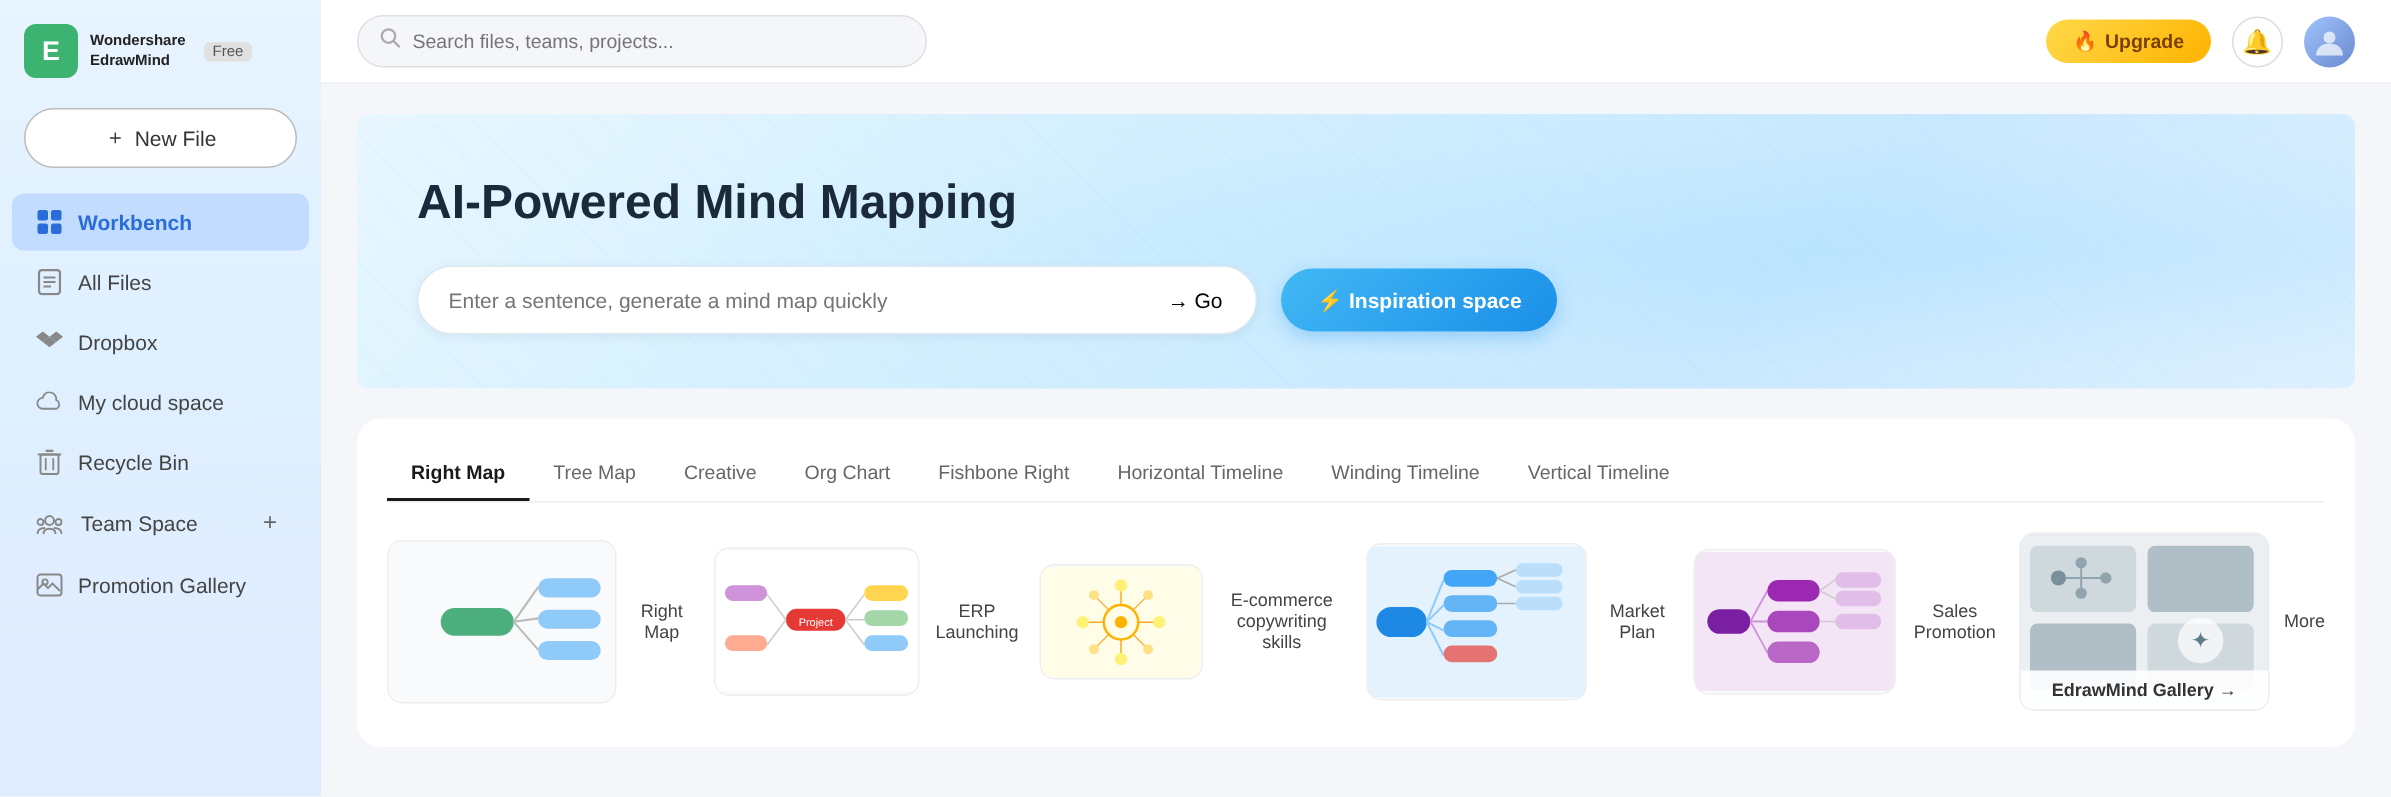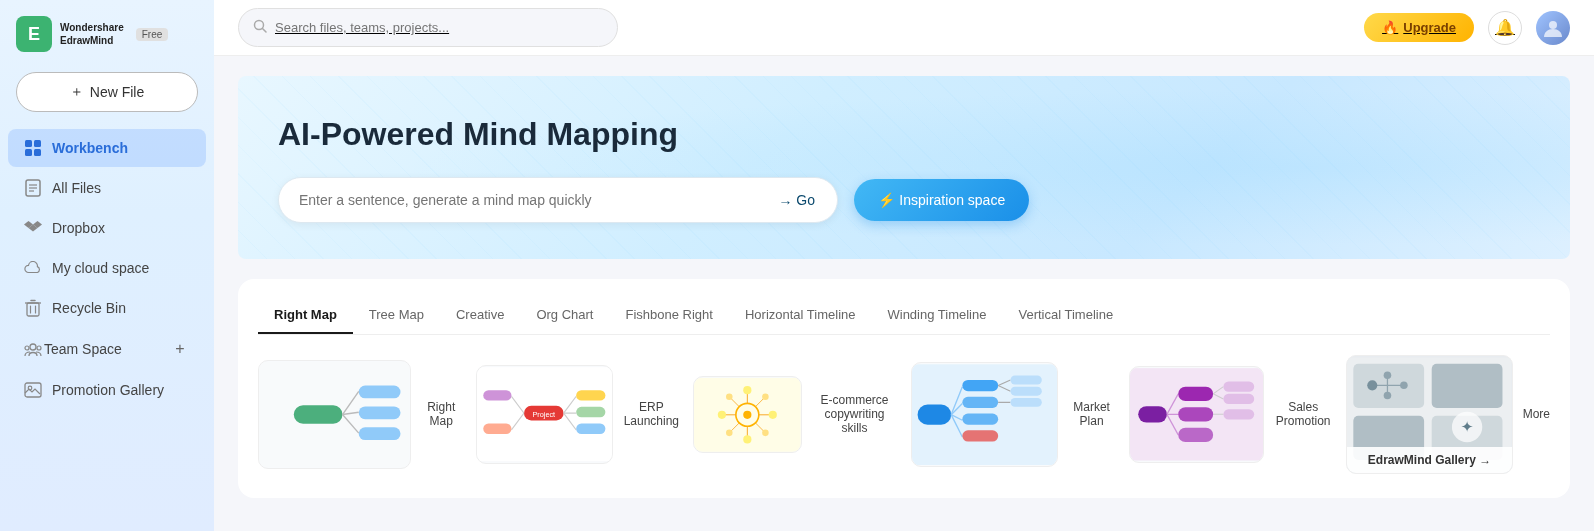--- a/index.html
+++ b/index.html
@@ -52,21 +52,21 @@
       font-size: 14px;
       color: #444;
       cursor: pointer;
       border-radius: 8px;
       margin: 1px 8px;
     }
     .nav-item.active { background: rgba(100,160,255,0.25); color: #2a6dd9; font-weight: 600; }
     .nav-icon { width: 18px; height: 18px; display: flex; align-items: center; justify-content: center; font-size: 16px; flex-shrink: 0; }
 
     .team-space-item {
-      display: flex; align-items: center; gap: 2px;
+      display: flex; align-items: center; gap: 12px;
       padding: 10px 16px;
       font-size: 14px;
       color: #444;
       cursor: pointer;
       border-radius: 8px;
       margin: 1px 8px;
     }
     .plus-btn { margin-left: auto; width: 20px; height: 20px; display: flex; align-items: center; justify-content: center; font-size: 16px; color: #666; }
 
     
@@ -74,25 +74,25 @@
       flex: 1;
       display: flex;
       flex-direction: column;
       overflow: hidden;
     }
 
     
     .topbar {
       background: white;
       display: flex;
+      align-items: center;
       padding: 8px 24px;
       gap: 12px;
       border-bottom: 1px solid #eee;
       height: 56px;
-      text-decoration: underline;
     }
     .search-bar {
       flex: 1;
       max-width: 380px;
       display: flex;
       align-items: center;
       gap: 8px;
       background: #f5f6fa;
       border: 1px solid #e0e0e0;
       border-radius: 20px;
@@ -165,28 +165,28 @@
       box-shadow: 0 2px 8px rgba(0,0,0,0.06);
     }
     .hero-input-wrap input {
       flex: 1; border: none; outline: none;
       font-size: 14px; color: #888; background: transparent;
       padding: 14px 0;
     }
     .go-btn {
       background: none; border: none; cursor: pointer;
       display: flex; align-items: center; gap: 4px;
-      font-size: 14px; color: #0c4a6e; padding: 8px 14px;
+      font-size: 14px; color: #000000; padding: 8px 14px;
       font-weight: 500;
     }
     .inspiration-btn {
       background: linear-gradient(135deg, #42b8f5, #1a8fe8);
       color: white; border: none; border-radius: 28px;
       padding: 13px 24px;
-      font-size: 14px; font-weight: 400;
+      font-size: 14px; font-weight: 700;
       cursor: pointer; display: flex; align-items: center; gap: 6px;
       white-space: nowrap;
       box-shadow: 0 4px 12px rgba(30,140,230,0.3);
     }
 
     
     .templates-section {
       background: white;
       border-radius: 16px;
       padding: 20px 20px 24px 20px;

